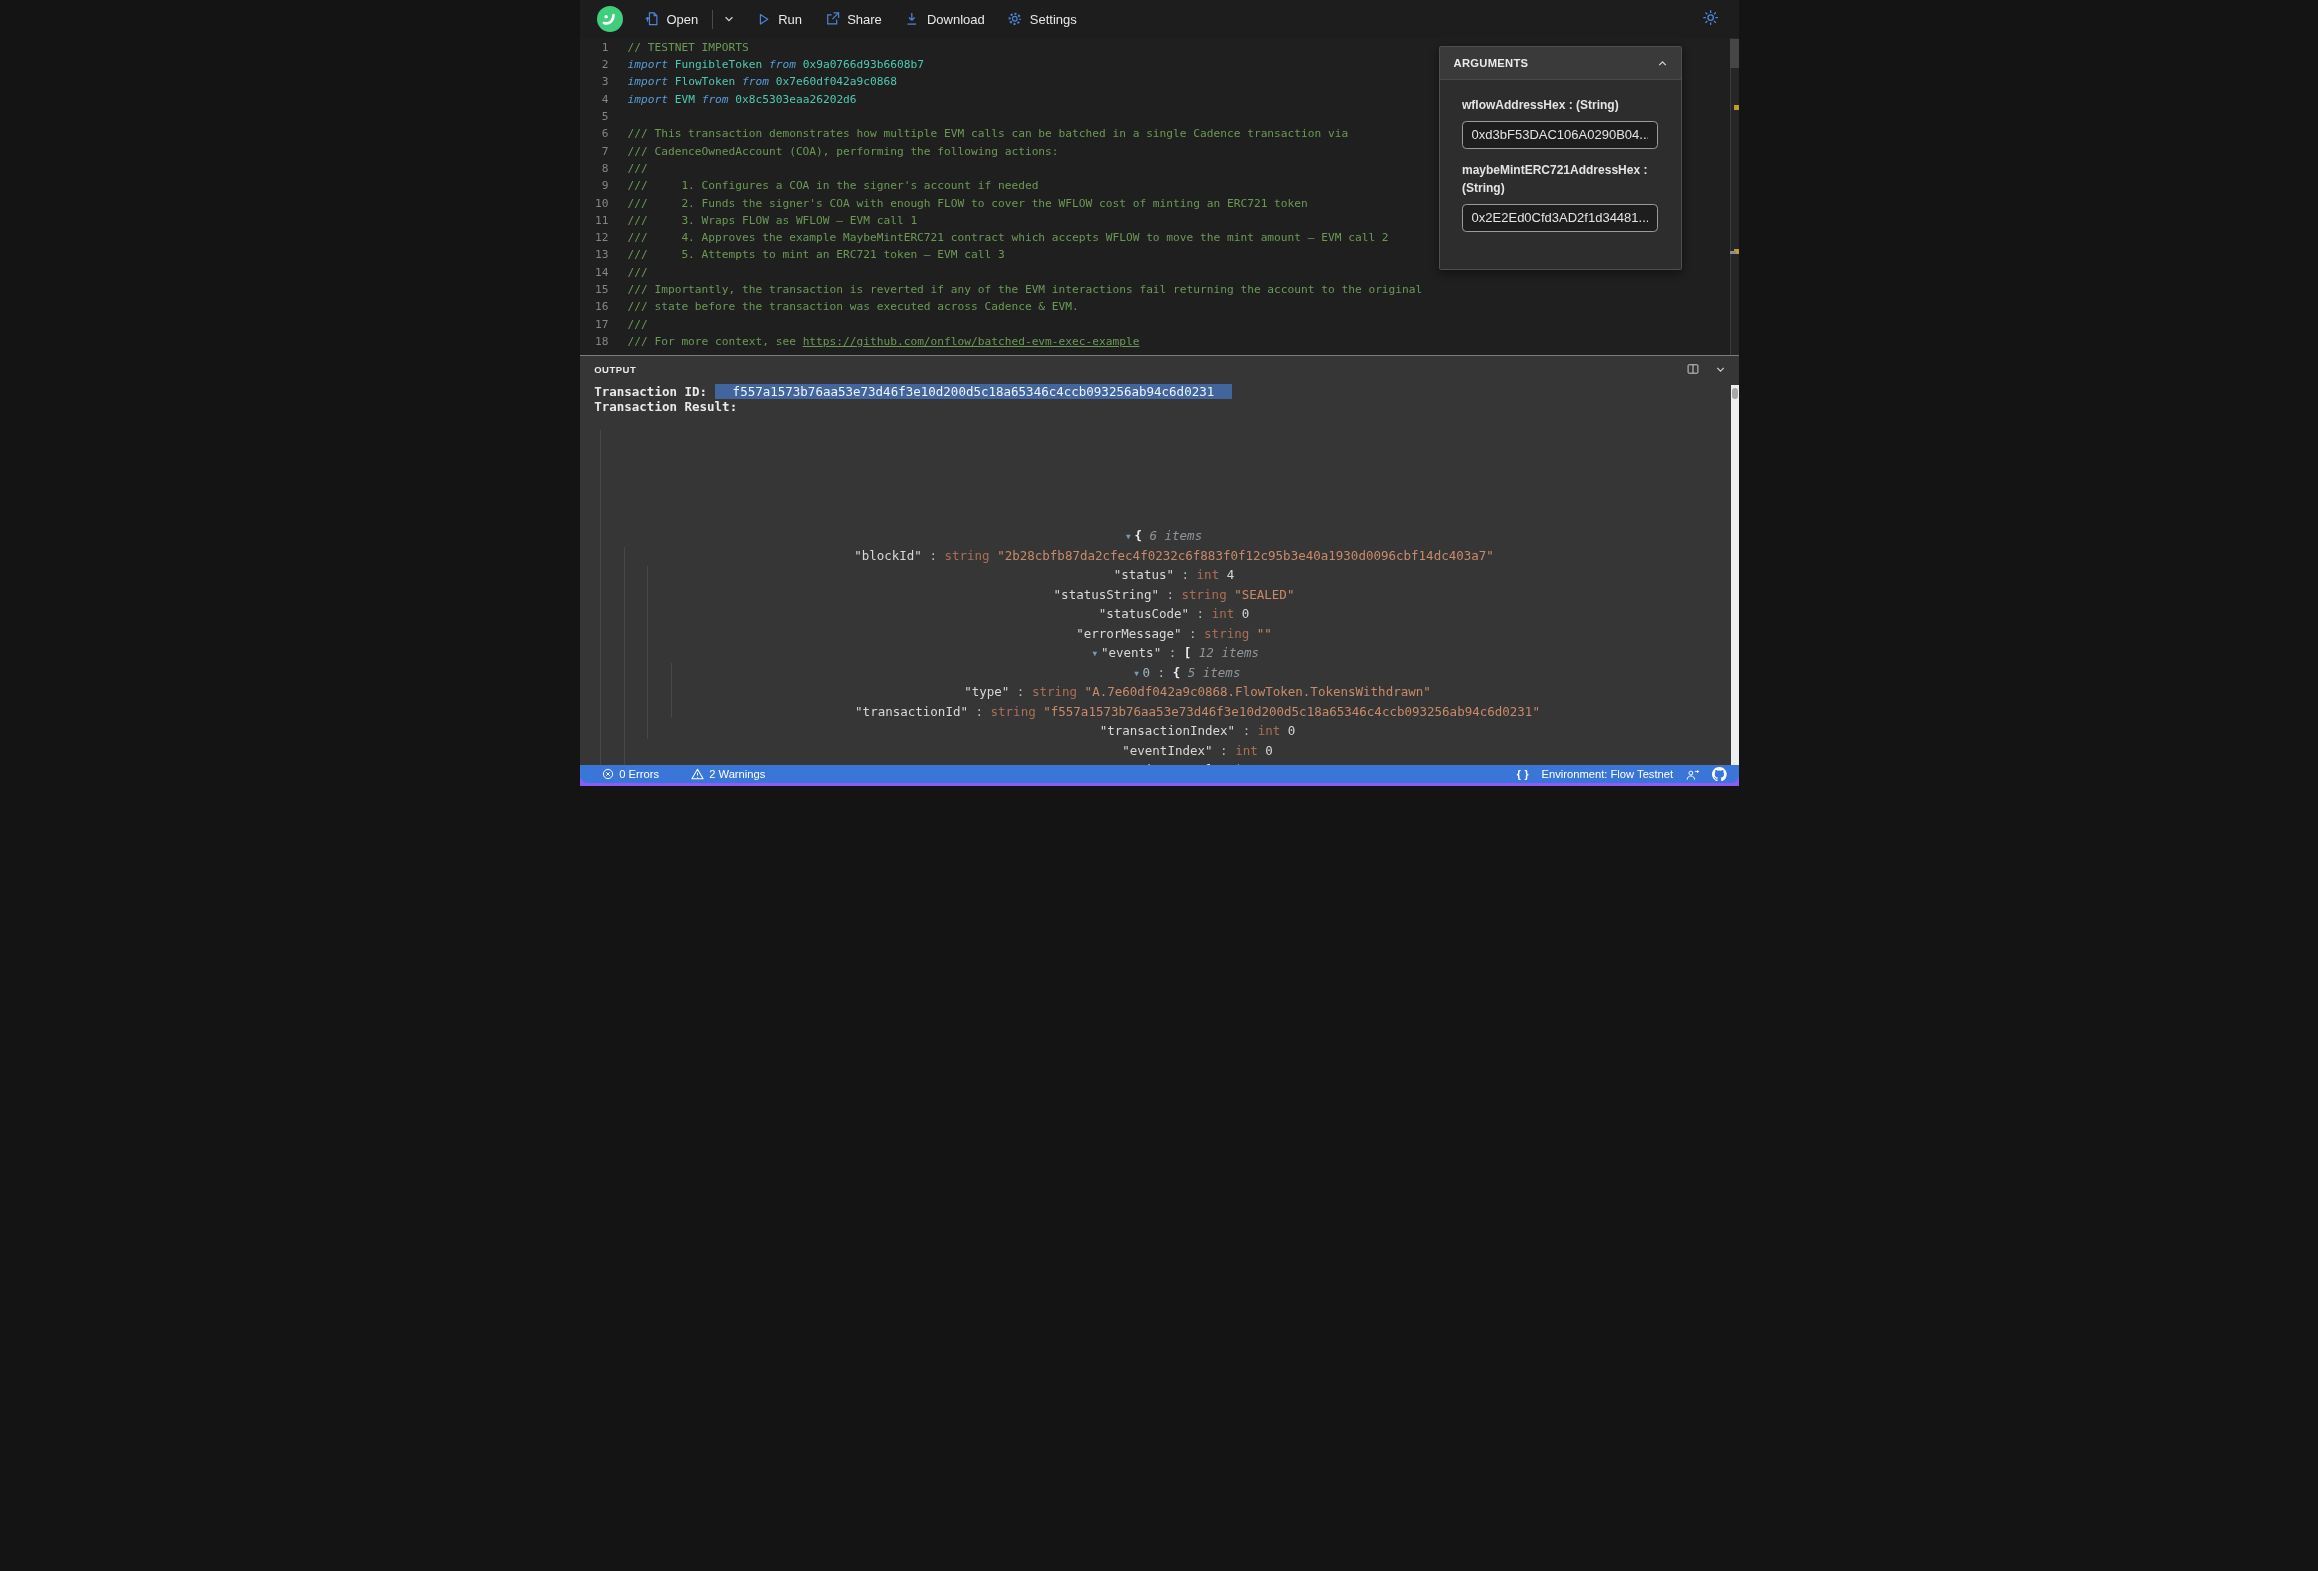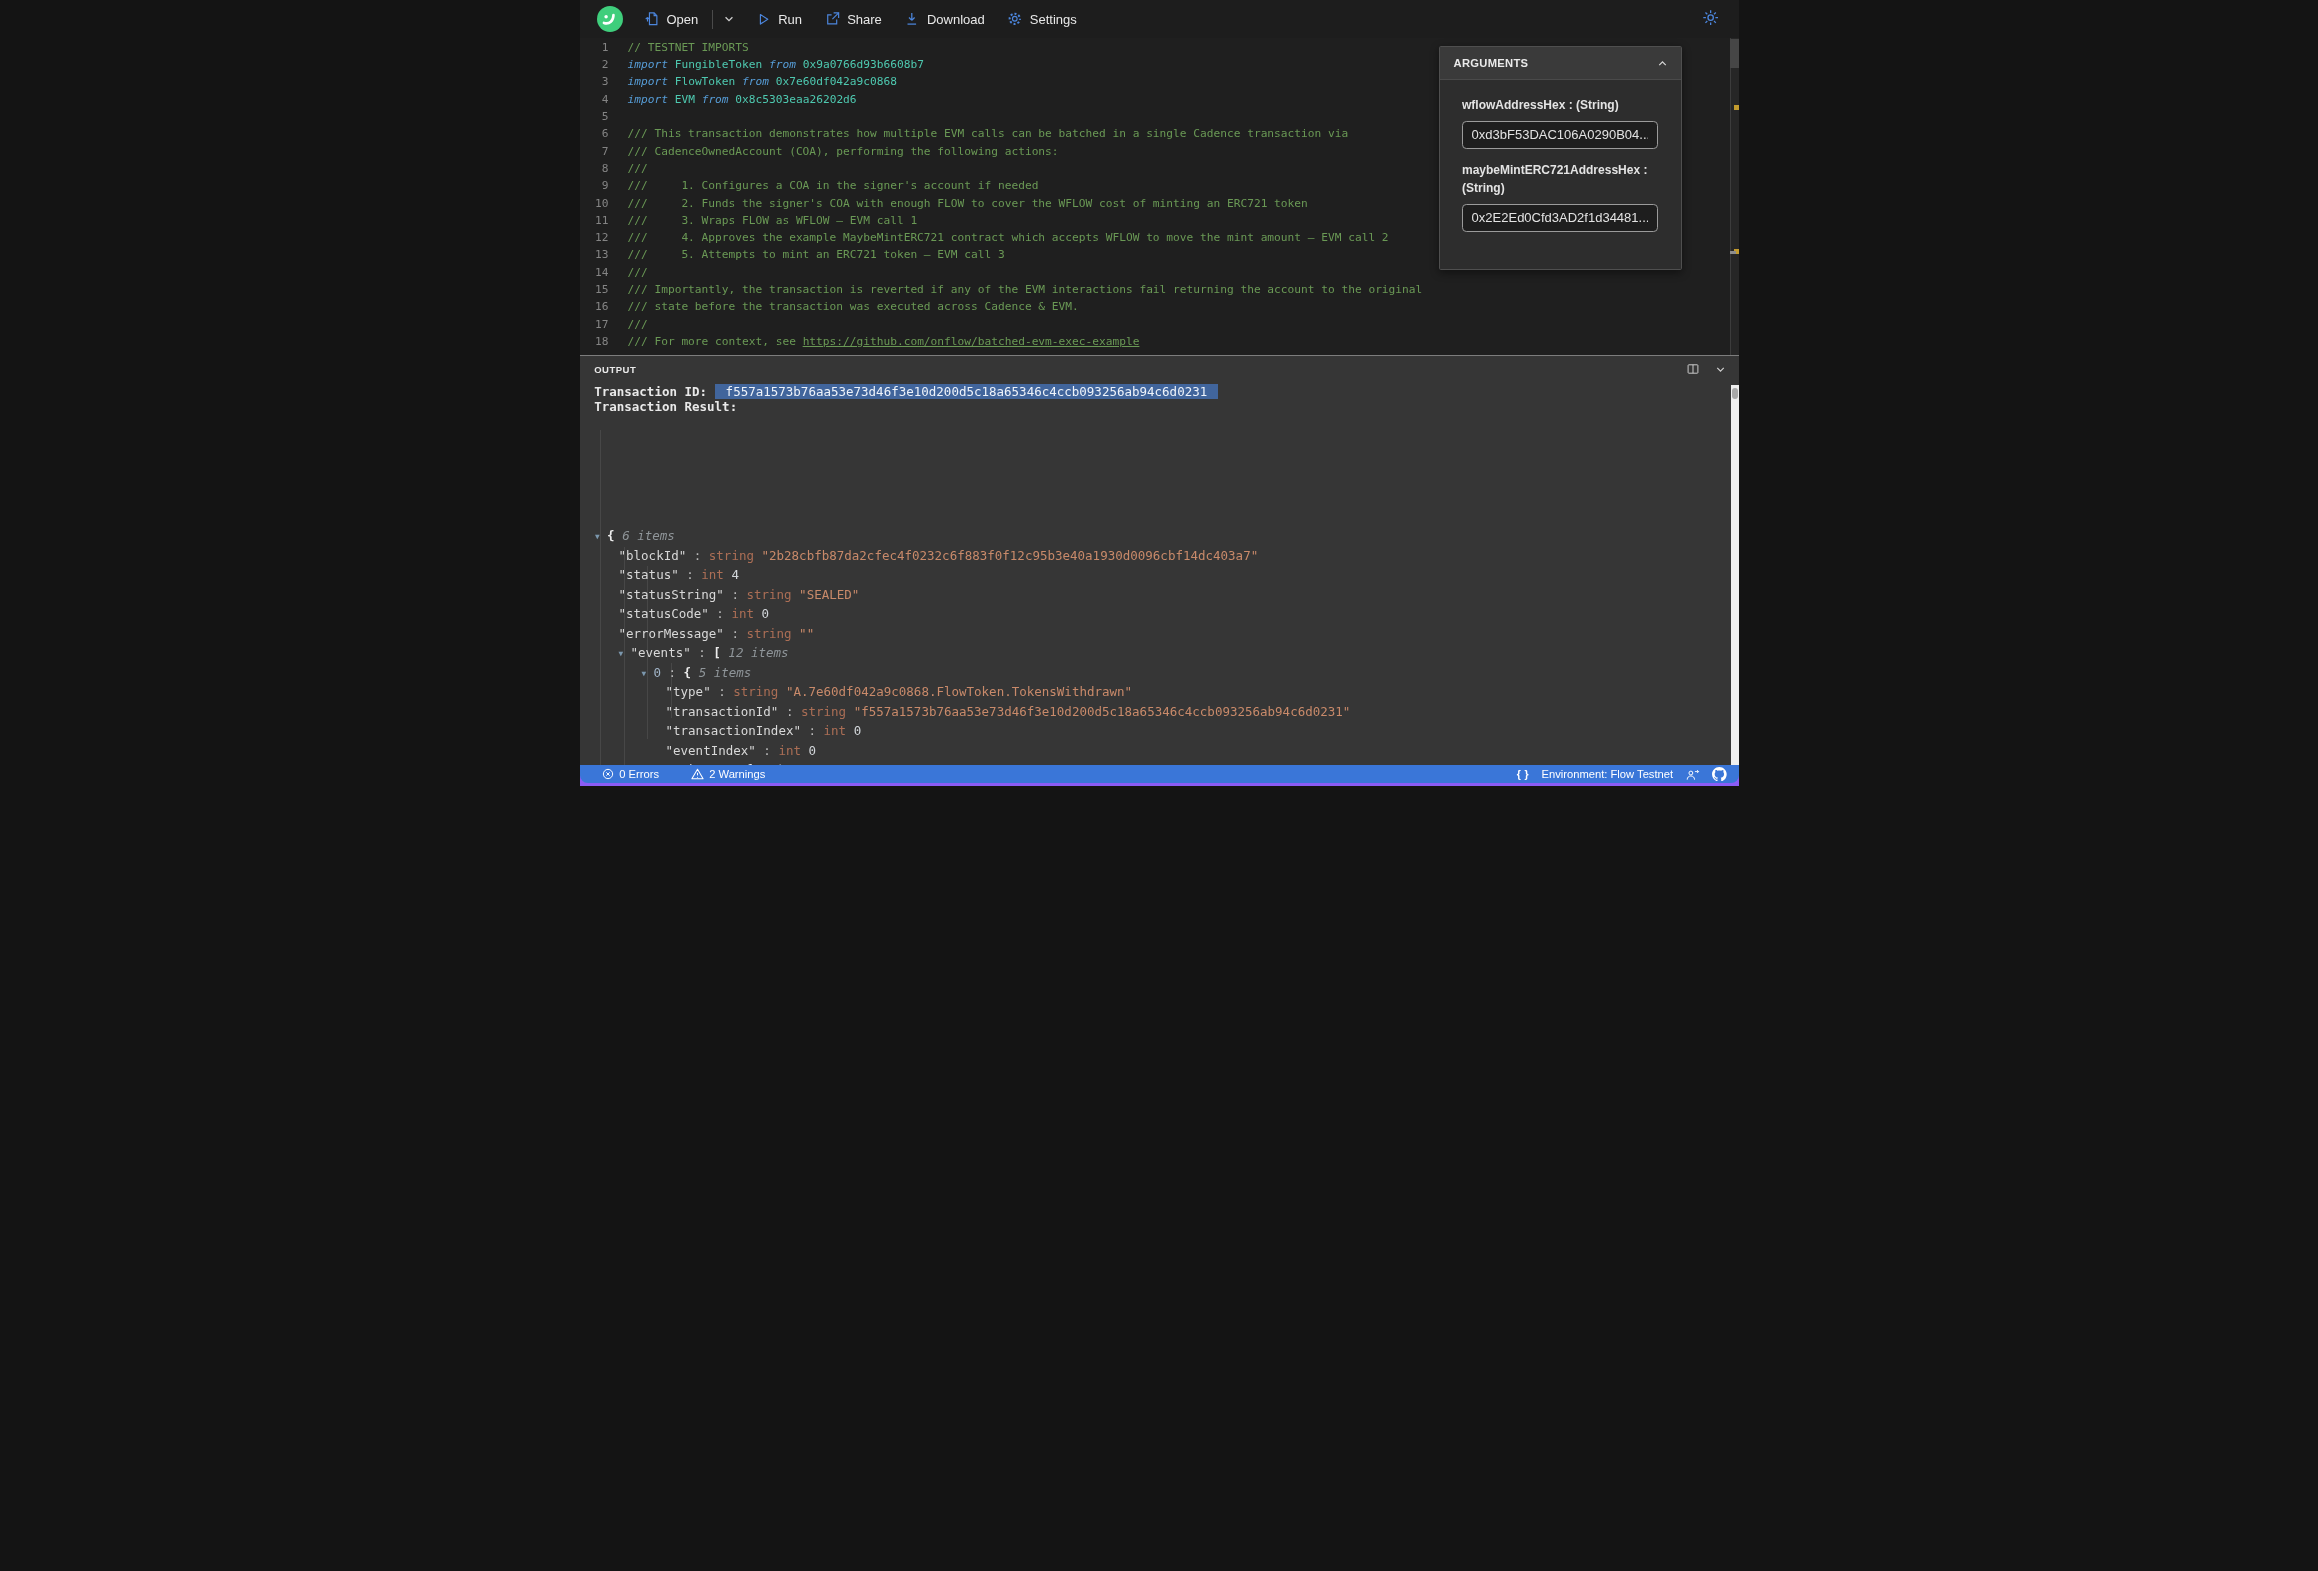--- a/index.html
+++ b/index.html
@@ -43,22 +43,22 @@
   .arg-label{color:#e4e4e4;font-size:12px;font-weight:600;line-height:18px;margin-top:5.2px;}
   .arg-input{display:block;width:100%;height:28px;margin-top:7px;background:#1e1e1e;border:0.9px solid #9b9b9b;border-radius:4.3px;color:#e3e3e3;font-size:13px;font-family:"Liberation Sans",sans-serif;padding:0 8.6px;outline:none;}
 
   
   .output{position:absolute;left:0;top:355px;width:1159px;height:410px;background:#363636;border-top:1.7px solid #7d7d7d;overflow:hidden;}
   .out-head{position:absolute;left:0;top:0;width:100%;height:26px;display:flex;align-items:center;}
   .out-title{color:#e9e9e9;font-size:9.5px;font-weight:bold;letter-spacing:0.5px;margin-left:14.7px;}
   .out-icons{margin-left:auto;margin-right:12px;display:flex;align-items:center;gap:14px;color:#cfcfcf;}
   .tx{position:absolute;left:14.7px;top:29px;font-family:"DejaVu Sans Mono",monospace;font-size:12.5px;line-height:14.7px;color:#e9e9e9;white-space:pre;}
   .tx b{font-weight:bold;}
-  .hl{background:#41659c;color:#eef3fa;padding:0 11px;}
-  .tree{position:absolute;left:0;top:53px;width:1150px;height:380px;font-family:"DejaVu Sans Mono",monospace;font-size:12.5px;line-height:19.5px;white-space:pre;}
+  .hl{background:#41659c;color:#eef3fa;padding:0 18px;}
+  .tree{position:absolute;left:0;top:53px;width:1150px;height:380px;font-family:"DejaVu Sans Mono",monospace;font-size:12.5px;line-height:19.5px;white-space:pre;text-align:center;}
   .tr-row{height:19.5px;position:relative;z-index:1;}
   .tri{display:inline-block;width:12px;color:#7b97ad;font-size:7.8px;vertical-align:0.9px;cursor:pointer;}
   .c-key{color:#d8d8d8;}
   .c-pun{color:#b8b8b8;}
   .c-brc{color:#ececec;font-weight:bold;}
   .c-itm{color:#8f9599;font-style:italic;}
   .c-typl{color:#ab6e55;}
   .c-strv{color:#c98a6a;}
   .c-intv{color:#d2d6da;}
   .c-idx{color:#a2b5c8;}

